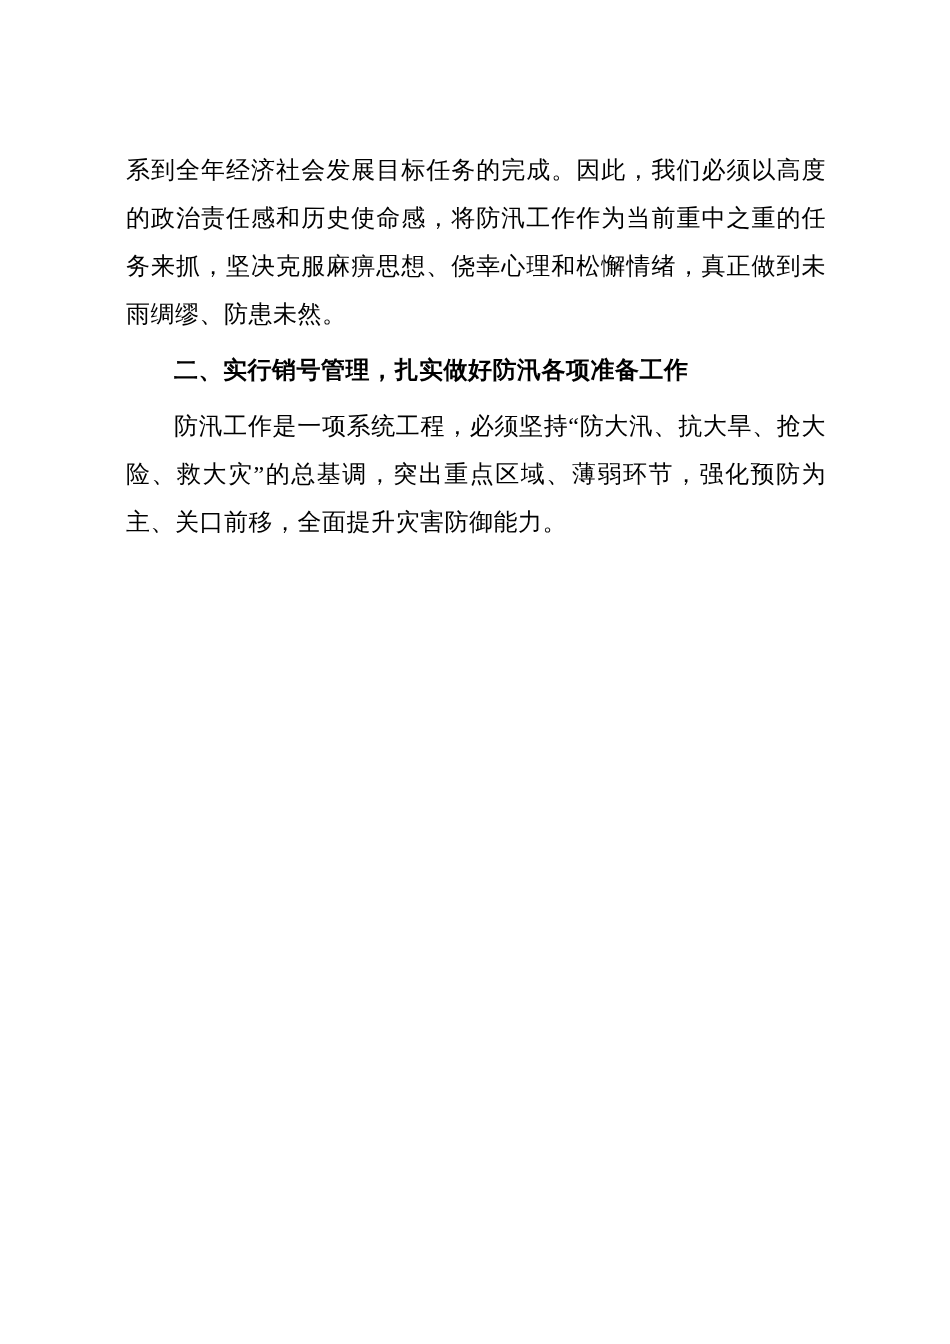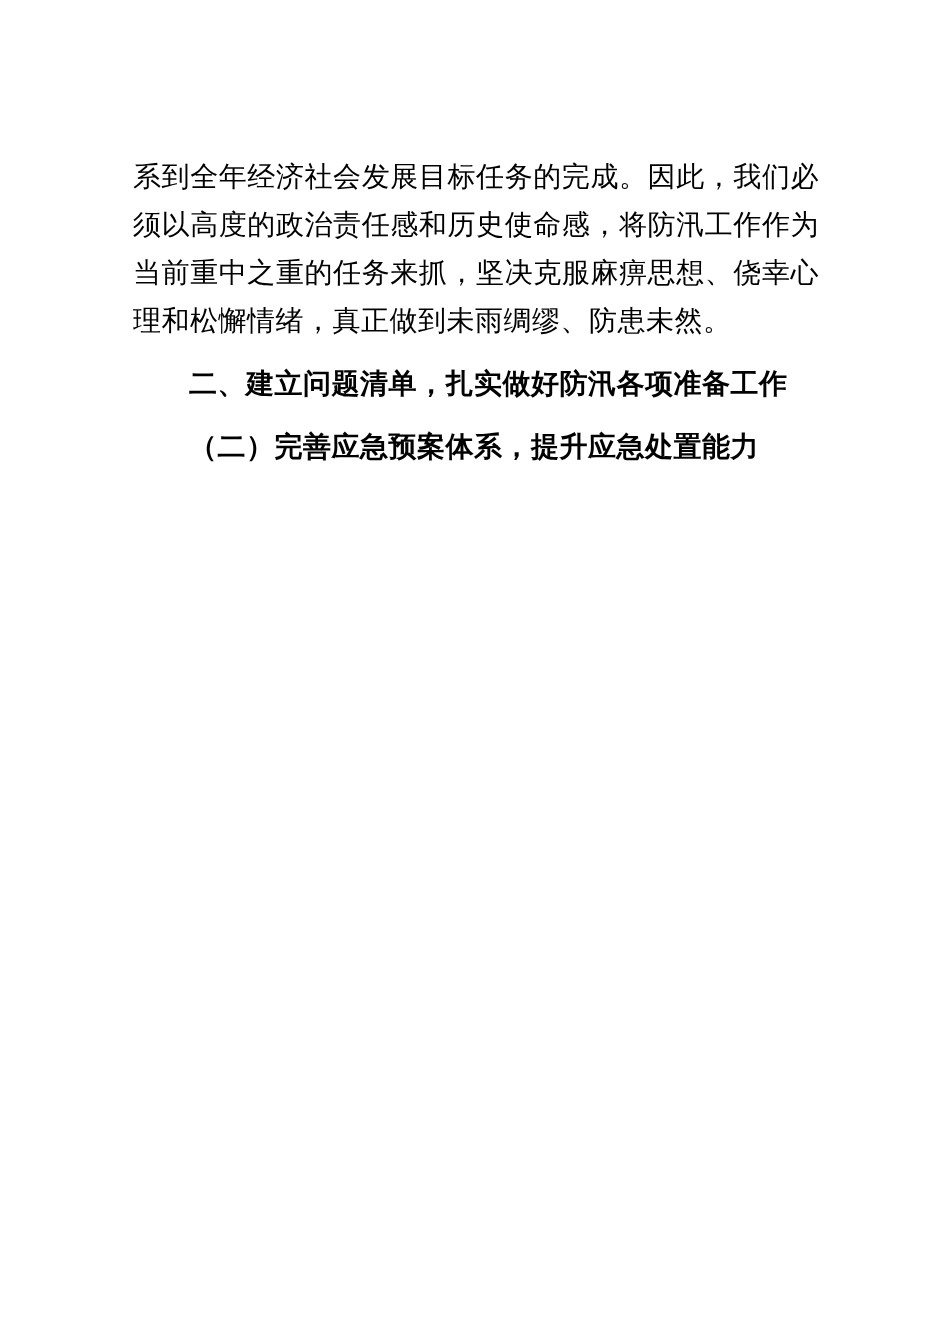--- a/index.html
+++ b/index.html
@@ -15,22 +15,22 @@
       font-family: "Liberation Serif", serif;
     }
     .page {
       box-sizing: border-box;
       width: 950px;
       height: 1344px;
       background: #ffffff;
       padding: 138px 116px 60px 118px;
     }
     .para {
-      margin: 15px;
-      font-size: 28px;
+      margin: 8px;
+      font-size: 24px;
       line-height: 48px;
       text-align: justify;
       text-justify: inter-ideograph;
       letter-spacing: 0.5px;
       word-break: break-all;
       font-family: "Liberation Serif", serif;
     }
     .indent {
       text-indent: 2em;
     }
@@ -42,20 +42,20 @@
       font-weight: bold;
       font-family: "Liberation Serif", serif;
     }
   </style>
 </head>
 <body>
 
 <div class="page">
   <p class="para">系到全年经济社会发展目标任务的完成。因此，我们必须以高度的政治责任感和历史使命感，将防汛工作作为当前重中之重的任务来抓，坚决克服麻痹思想、侥幸心理和松懈情绪，真正做到未雨绸缪、防患未然。</p>
 
-  <p class="para indent heading1">二、建立问题清单，扎实做好防汛各项准备工作</p>
+  <p class="para indent heading1">二、实行销号管理，扎实做好防汛各项准备工作</p>
+
+  <p class="para indent">防汛工作是一项系统工程，必须坚持“防大汛、抗大旱、抢大险、救大灾”的总基调，突出重点区域、薄弱环节，强化预防为主、关口前移，全面提升灾害防御能力。</p>
 
 
 
 
-  <p class="para indent heading2">（二）完善应急预案体系，提升应急处置能力</p>
-
 </div>
 
 </body></html>

